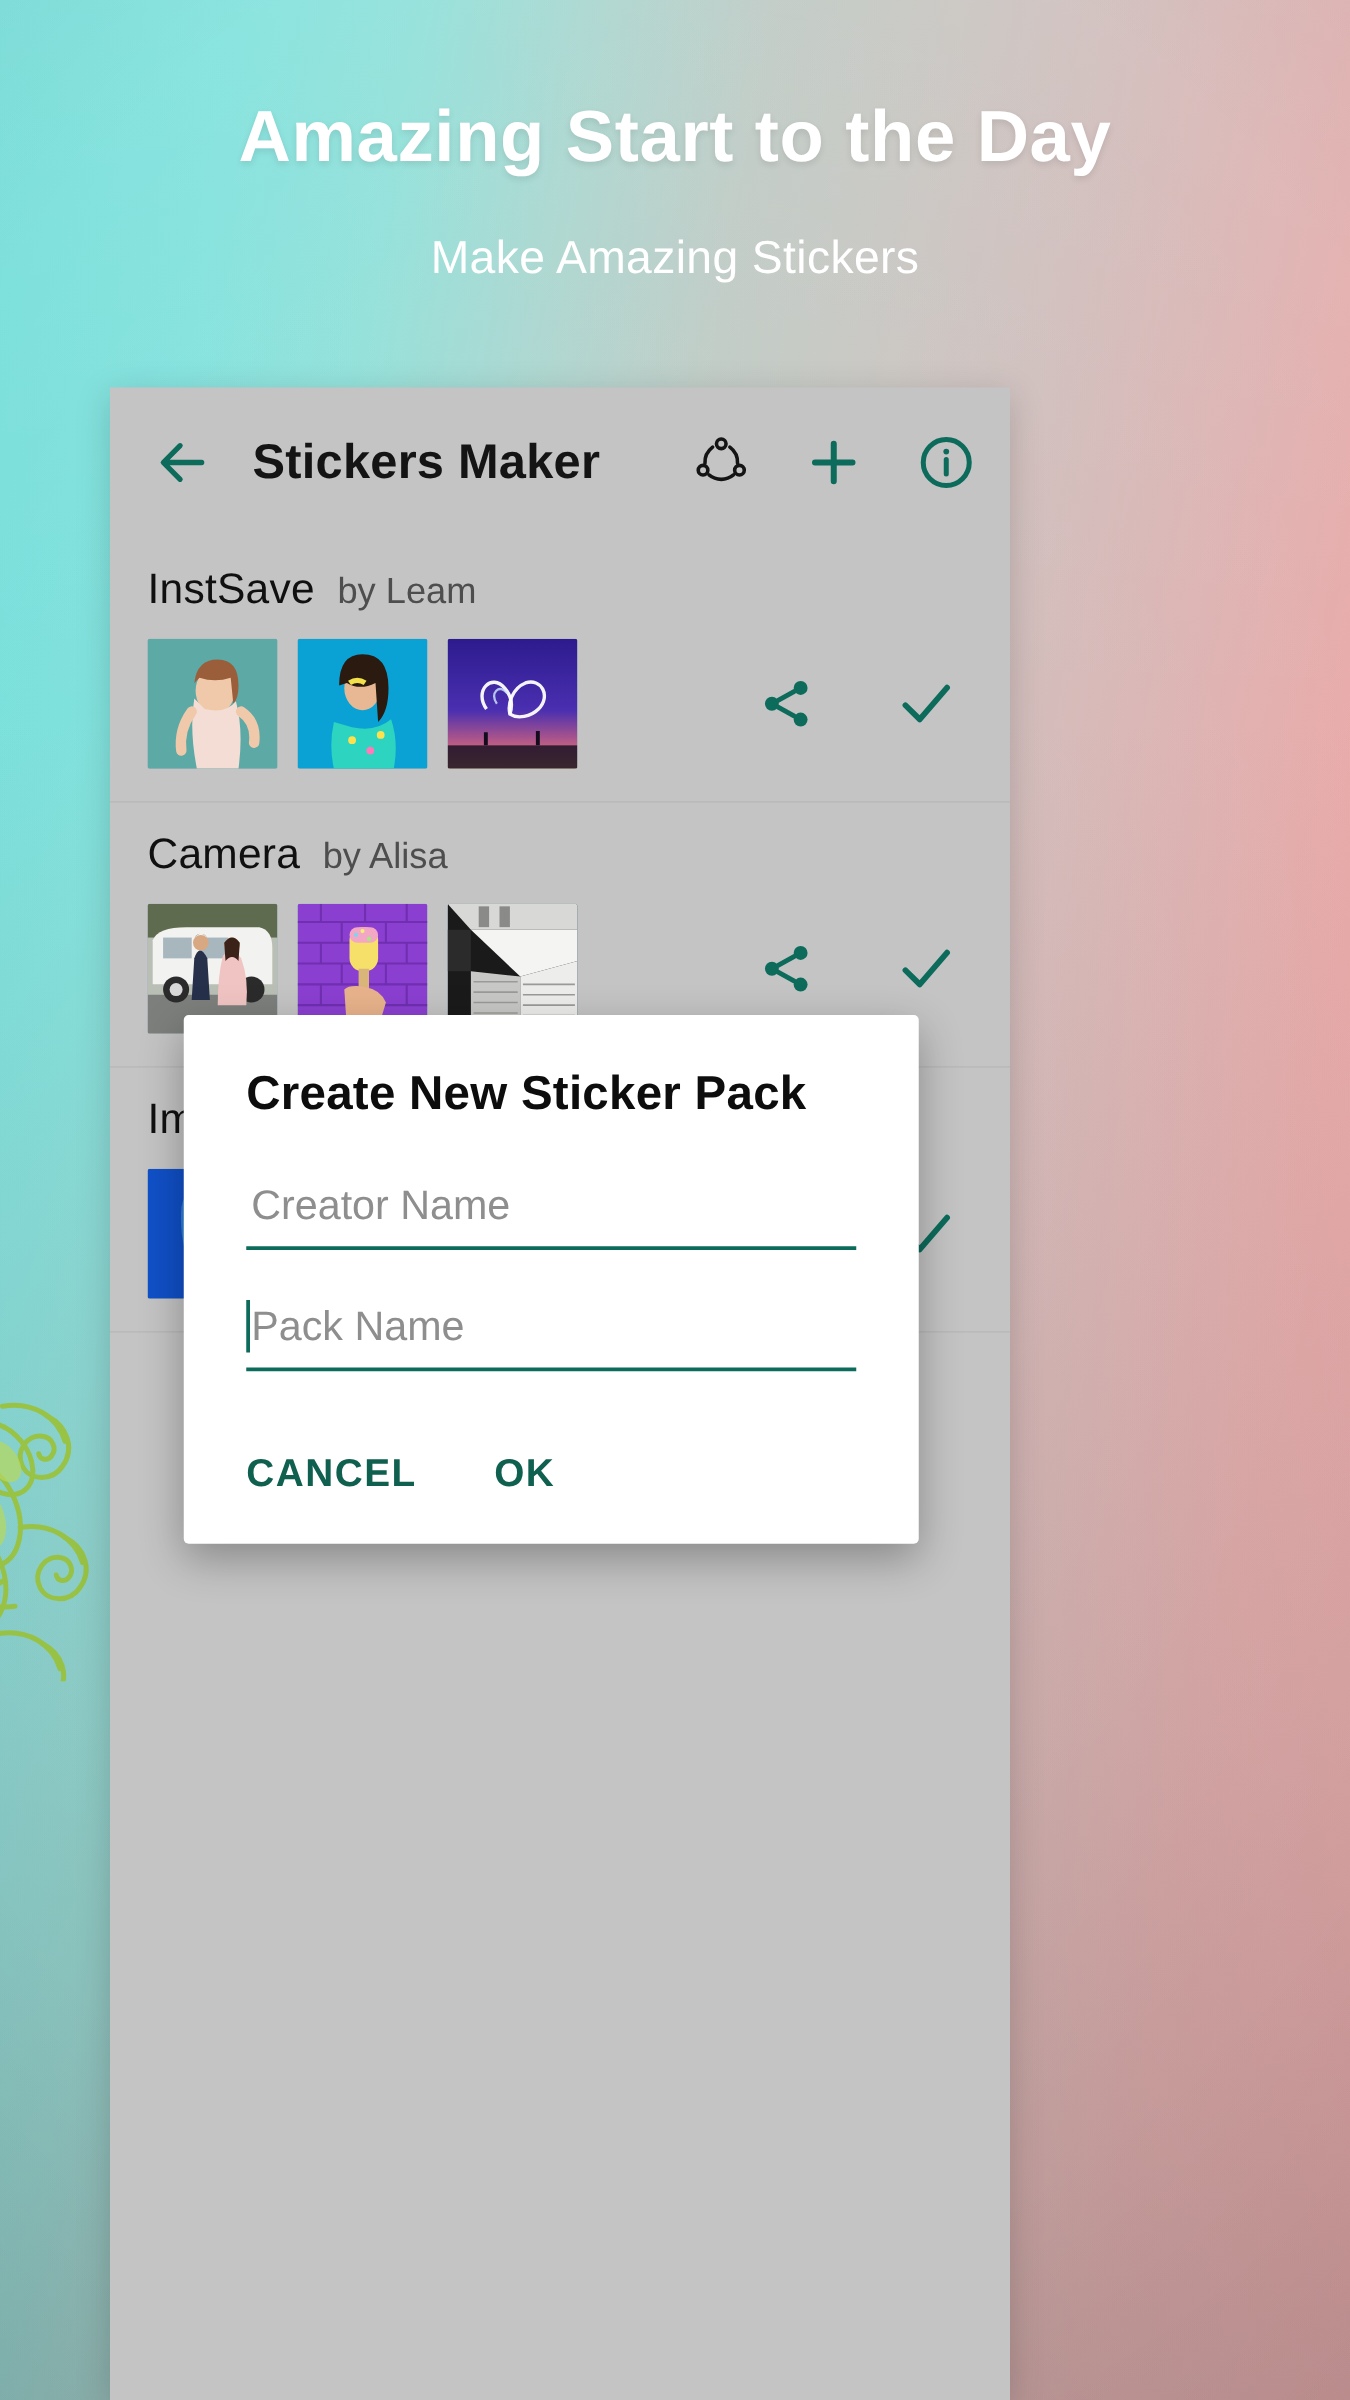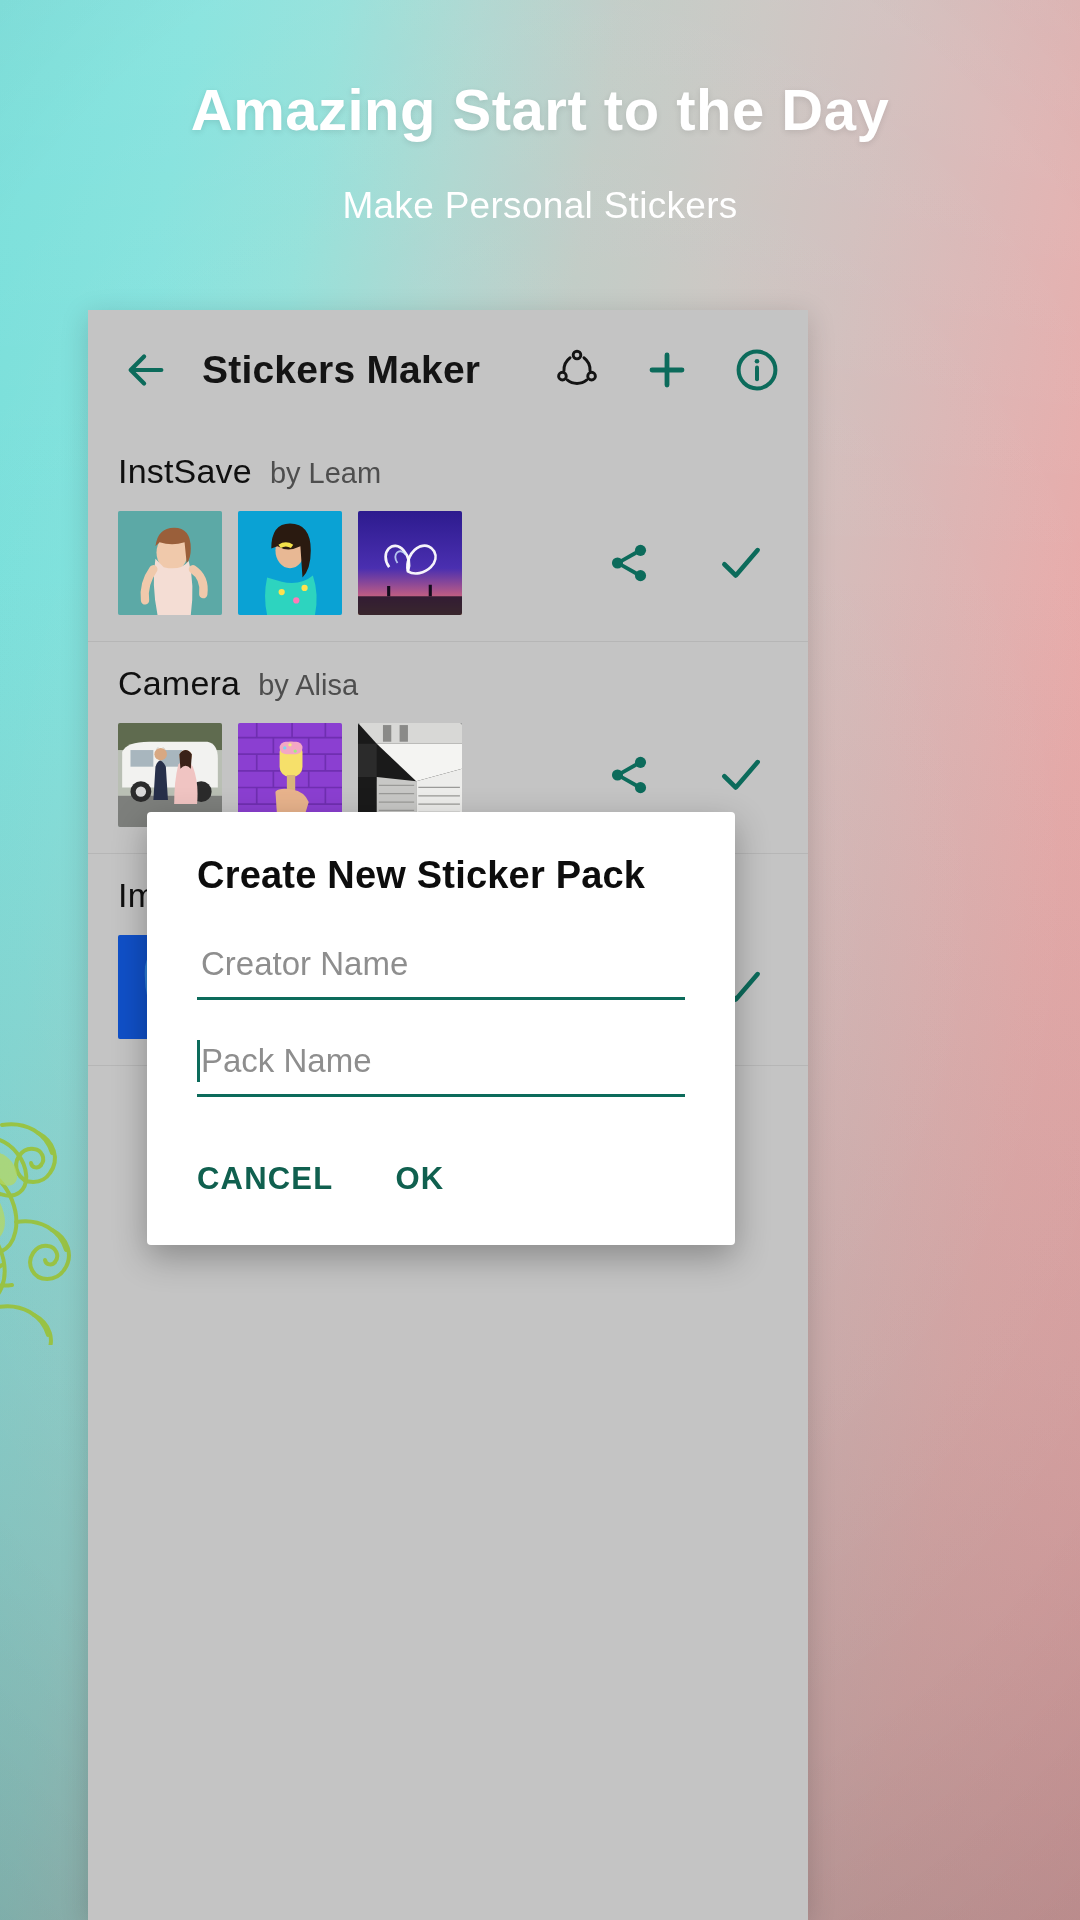--- a/index.html
+++ b/index.html
@@ -134,21 +134,21 @@
   #scrim { position: absolute; inset: 0; background: rgba(0,0,0,0.0); }
 
   
   #dialog {
     position: absolute;
     left: 147px; top: 812px;
     width: 588px;
     background: #ffffff;
     border-radius: 4px;
     box-shadow: 0 12px 34px rgba(0,0,0,0.30);
-    padding: 42px 50px 30px 50px;
+    padding: 42px 50px 20px 50px;
   }
   #dialog-title {
     font-size: 38px;
     font-weight: bold;
     color: #0d0d0d;
     letter-spacing: 0.2px;
     margin-bottom: 44px;
   }
   .field { position: relative; margin-bottom: 38px; }
   .field input {
@@ -214,21 +214,21 @@
   </g>
   <g fill="#b9d95a" opacity="0.75">
     <ellipse cx="44" cy="98" rx="17" ry="28" transform="rotate(-22 44 98)"></ellipse>
     <ellipse cx="38" cy="150" rx="14" ry="22" transform="rotate(-12 38 150)"></ellipse>
     <ellipse cx="60" cy="54" rx="12" ry="19" transform="rotate(-38 60 54)"></ellipse>
   </g>
 </svg>
 
 <div id="hero">
   <div id="hero-title">Amazing Start to the Day</div>
-  <div id="hero-subtitle">Make Personal Stickers</div>
+  <div id="hero-subtitle">Make Amazing Stickers</div>
 </div>
 
 <div id="app-panel">
 
   <div id="app-bar">
     <div id="back-button">
       <svg width="46" height="46" viewBox="0 0 24 24">
         <path d="M20 12 H5 M11 5 L4 12 L11 19" fill="none" stroke="#0c6b5b" stroke-width="2.2" stroke-linecap="round" stroke-linejoin="round"></path>
       </svg>
     </div>

